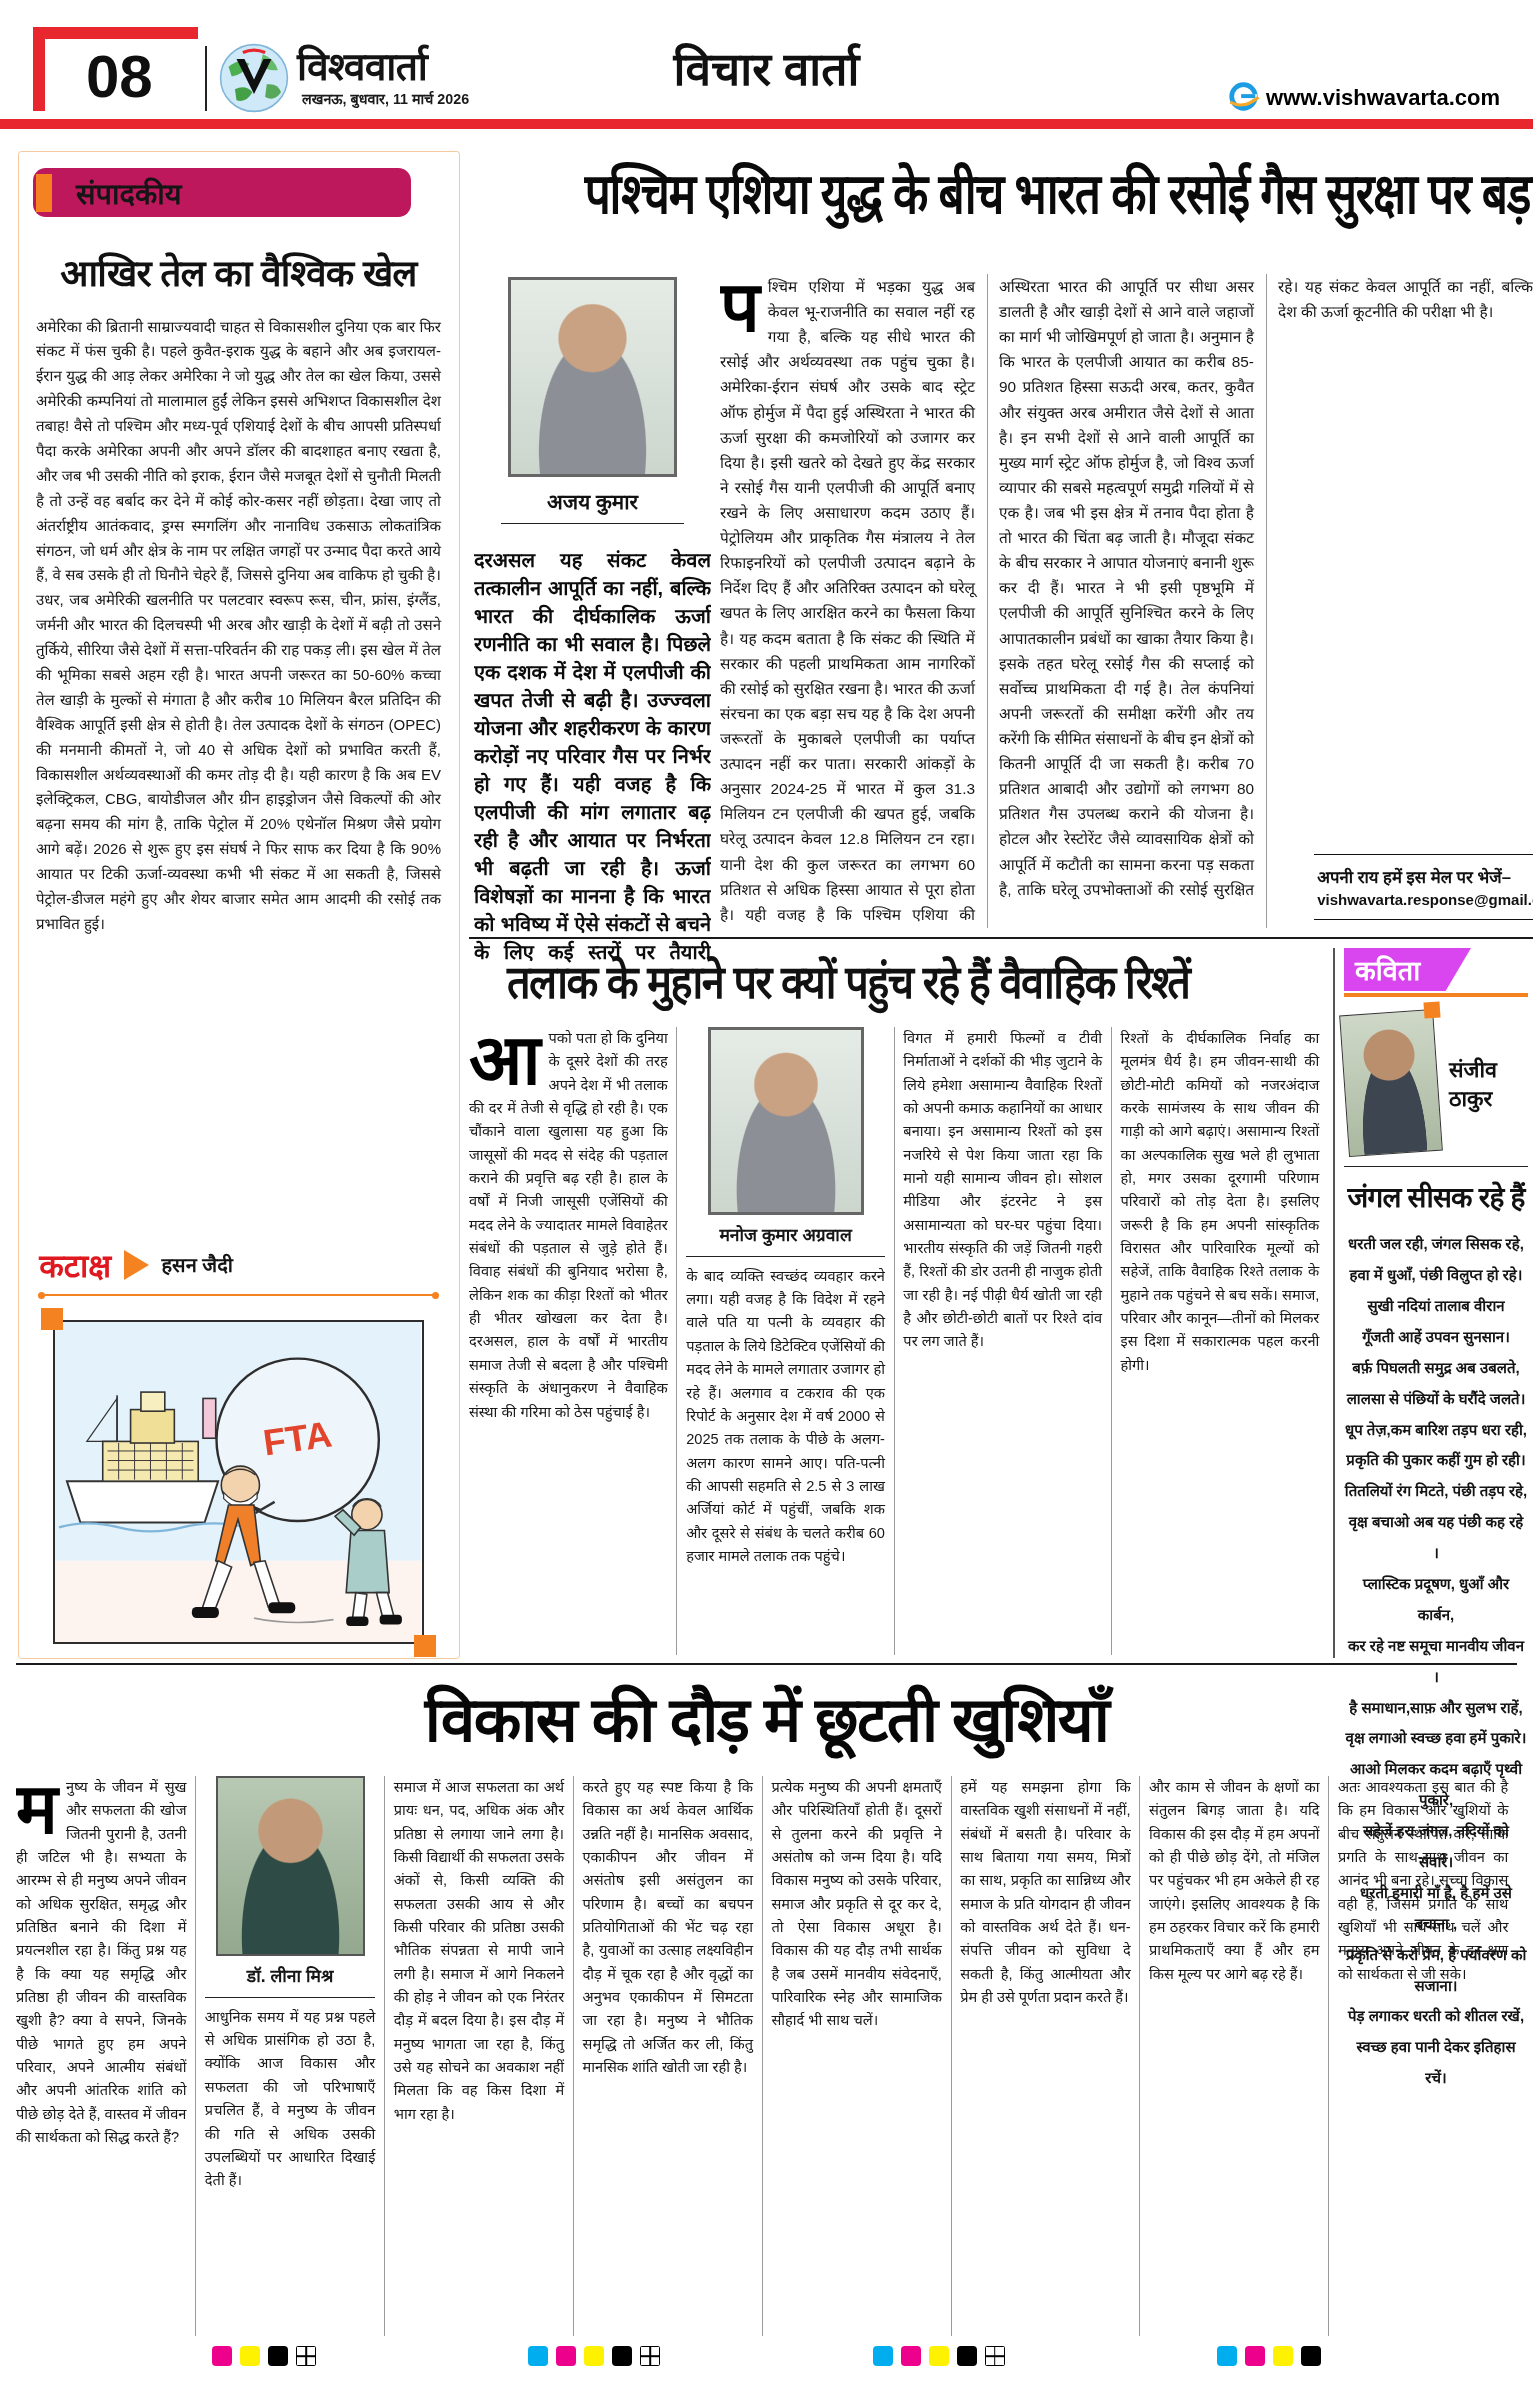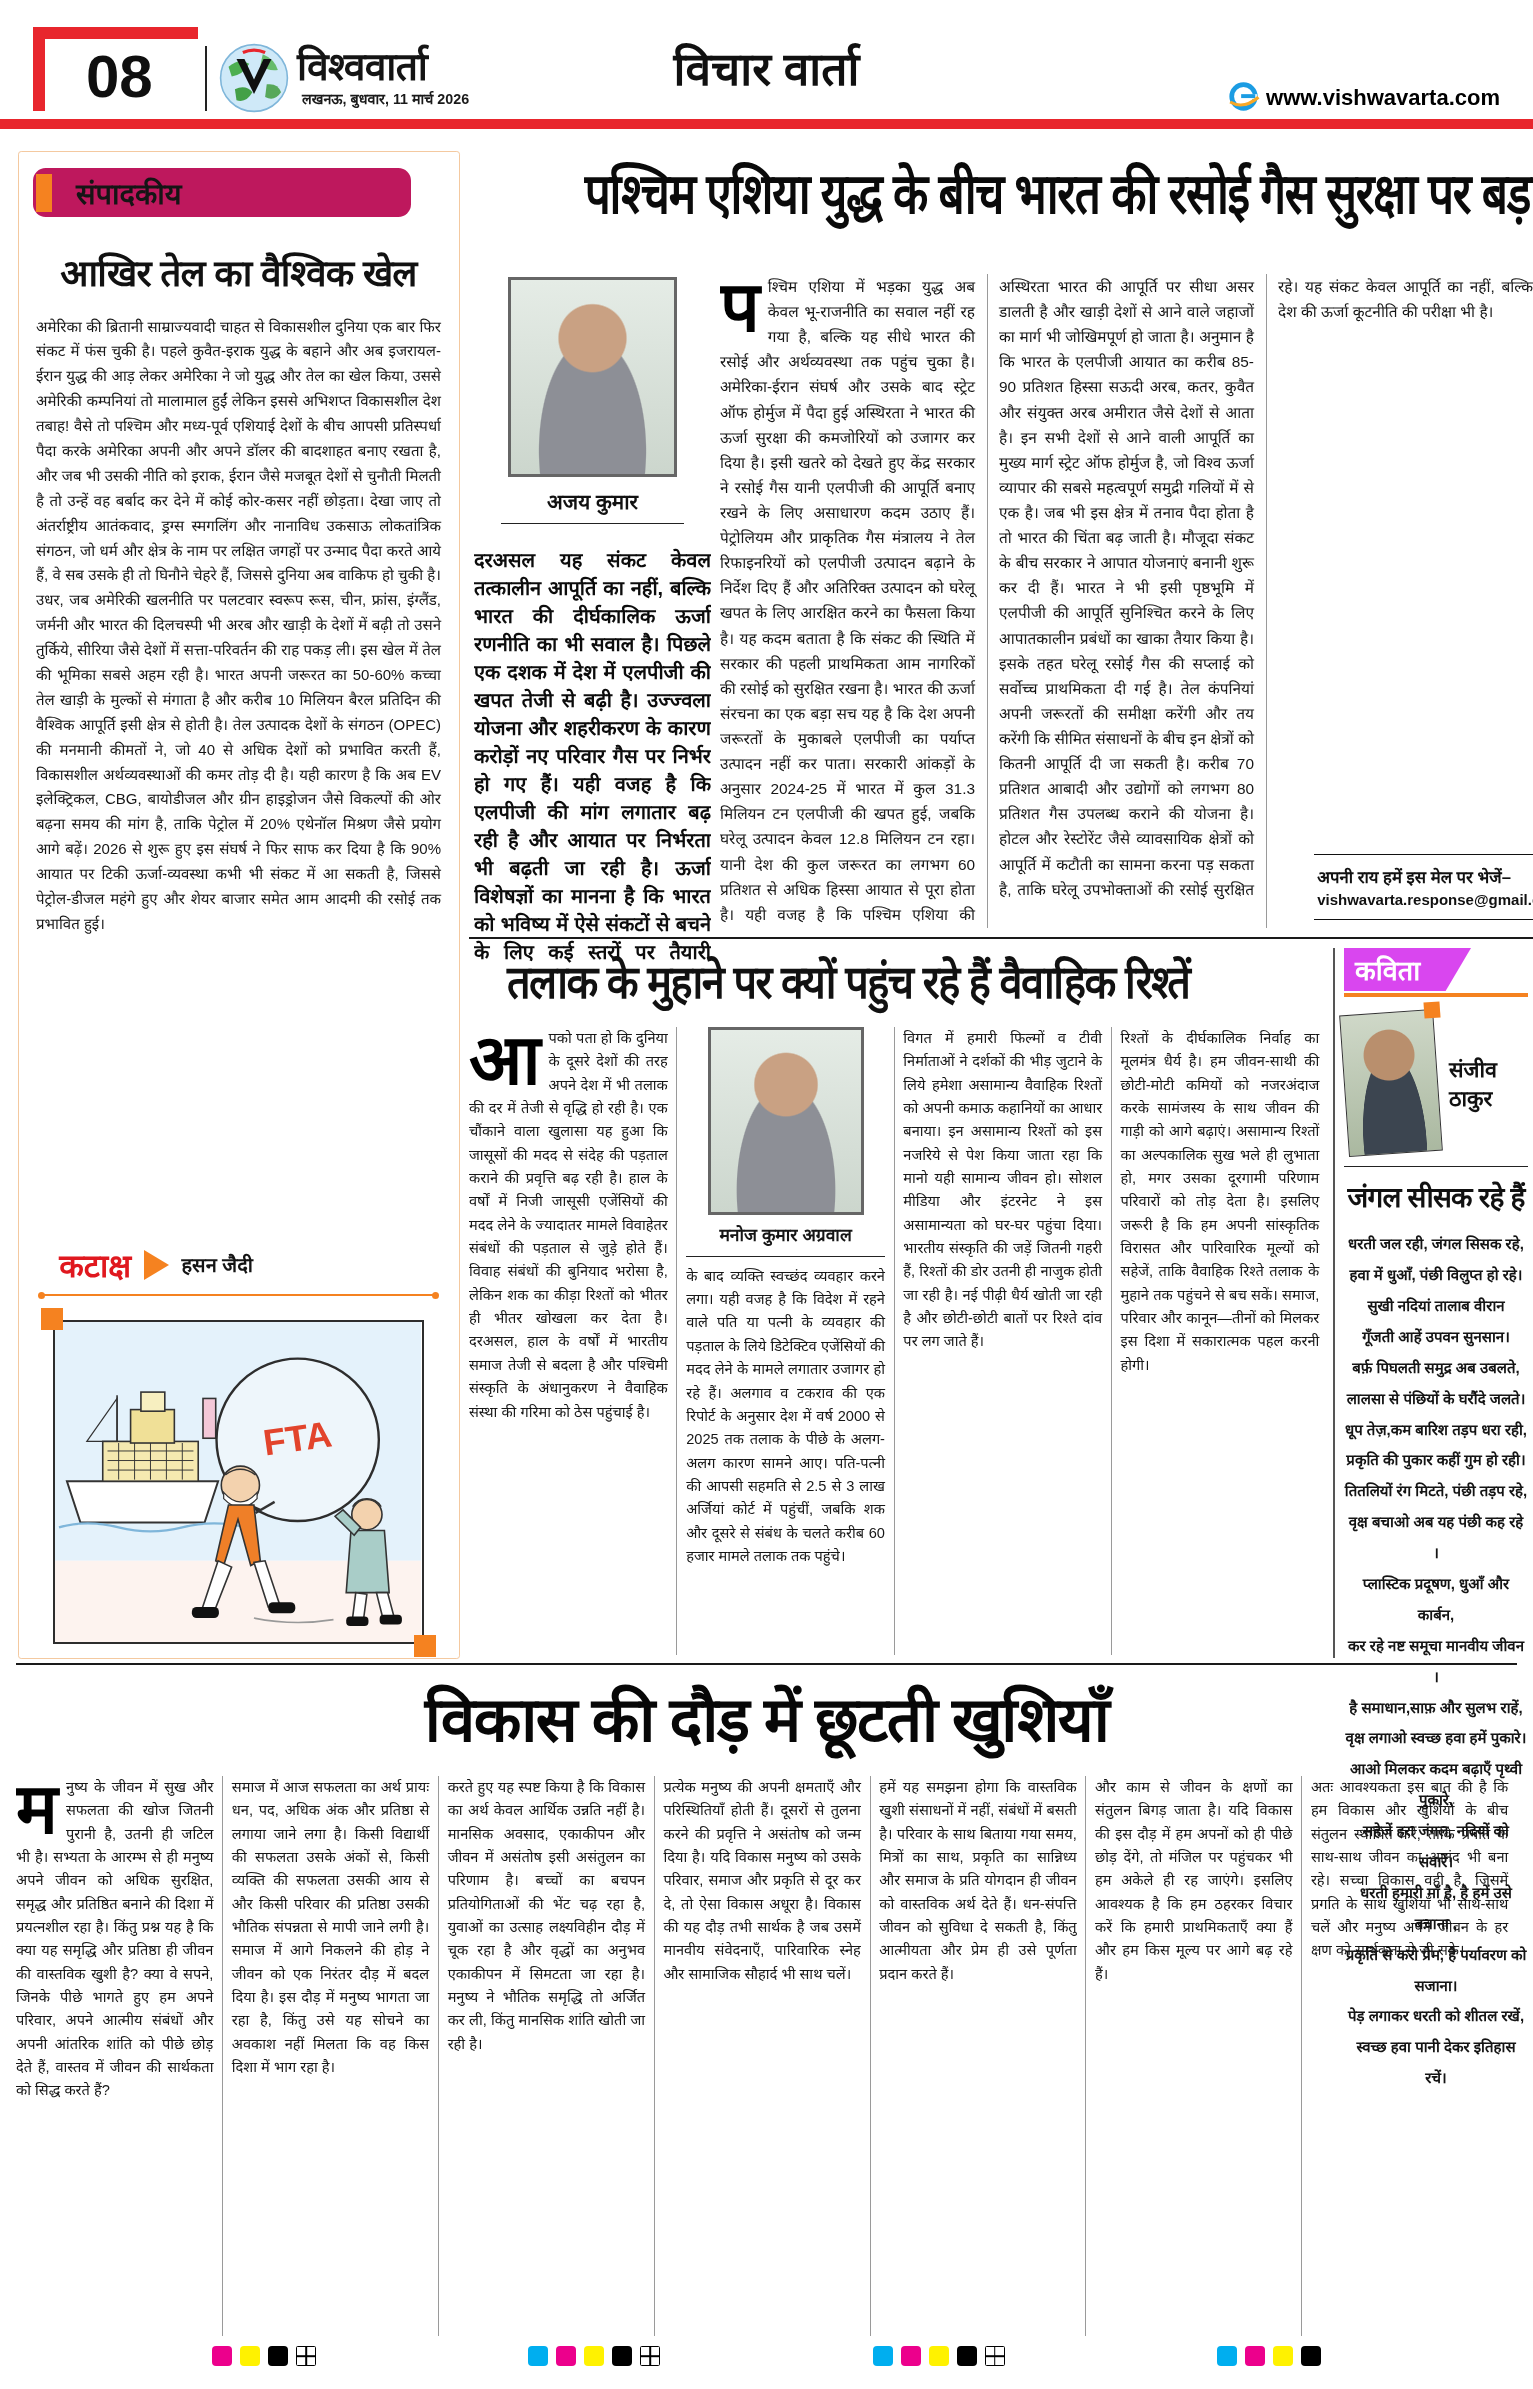--- a/index.html
+++ b/index.html
@@ -22,21 +22,21 @@
   
   .left-rail { left:17.5px; top:151px; width:442px; height:1508px; border:1.6px solid #f4c9a0; border-radius:3.2px; background:#fff; }
   .ed-label { margin:16px 48px 0 14.3px; height:49px; background:#be185d; border-radius:12.7px; display:flex; align-items:center; }
   .ed-label-sq { width:16px; height:38px; background:#f58220; margin-left:3.2px; margin-right:24px; flex:none; }
   .ed-label-text { font-size:29px; font-weight:800; color:#151515; }
   .ed-headline { text-align:center; font-size:37px; font-weight:900; margin:29px 8px 17.5px; letter-spacing:-0.8px; }
   .ed-body { padding:0 17.5px; font-size:15px; line-height:1.66; text-align:justify; font-weight:500; height:922px; overflow:hidden; color:#161616; }
 
   .kt-section { position:absolute; left:0; right:0; top:1091px; }
   .kt-head { display:flex; align-items:center; gap:12.7px; padding:0 20.7px; }
-  .kt-label { font-size:32px; font-weight:900; color:#e0181f;margin-left:20px; }
+  .kt-label { font-size:32px; font-weight:900; color:#e0181f; }
   .kt-arrow { width:0; height:0; border-left:25.4px solid #f58220; border-top:15px solid transparent; border-bottom:15px solid transparent; }
   .kt-artist { font-size:20px; font-weight:800; color:#141414; }
   .kt-rule { margin:8px 20.7px 0; height:2.4px; background:#f58220; position:relative; }
   .kt-rule::before,.kt-rule::after { content:""; position:absolute; top:-2.4px; width:7.2px; height:7.2px; border-radius:50%; background:#f58220; }
   .kt-rule::before { left:-1.6px; } .kt-rule::after { right:-1.6px; }
   .cartoon-frame { margin:24px auto 0; width:371px; height:324px; border:2.4px solid #2d2d2d; position:relative; background:#fff; }
   .cartoon-frame::before { content:""; position:absolute; left:-14.3px; top:-14.3px; width:22px; height:22px; background:#f58220; }
   .cartoon-frame::after { content:""; position:absolute; right:-14.3px; bottom:-14.3px; width:22px; height:22px; background:#f58220; }
 
   
@@ -272,20 +272,25 @@
       <div>स्वच्छ हवा पानी देकर इतिहास रचें।</div>
   </div>
 </div>
 
 <div class="abs divider-bottom"></div>
 <div class="abs a3-headline">विकास की दौड़ में छूटती खुशियाँ</div>
 <div class="abs a3-body">
   <div class="newscol">
     <span class="dropcap">म</span><span>नुष्य के जीवन में सुख और सफलता की खोज जितनी पुरानी है, उतनी ही जटिल भी है। सभ्यता के आरम्भ से ही मनुष्य अपने जीवन को अधिक सुरक्षित, समृद्ध और प्रतिष्ठित बनाने की दिशा में प्रयत्नशील रहा है। किंतु प्रश्न यह है कि क्या यह समृद्धि और प्रतिष्ठा ही जीवन की वास्तविक खुशी है? क्या वे सपने, जिनके पीछे भागते हुए हम अपने परिवार, अपने आत्मीय संबंधों और अपनी आंतरिक शांति को पीछे छोड़ देते हैं, वास्तव में जीवन की सार्थकता को सिद्ध करते हैं?</span>
   </div>
+  <div class="newscol">
+    <div class="a3-photo"></div>
+    <div class="byline-sm">डॉ. लीना मिश्र</div>
+    <span>आधुनिक समय में यह प्रश्न पहले से अधिक प्रासंगिक हो उठा है, क्योंकि आज विकास और सफलता की जो परिभाषाएँ प्रचलित हैं, वे मनुष्य के जीवन की गति से अधिक उसकी उपलब्धियों पर आधारित दिखाई देती हैं।</span>
+  </div>
   <div class="newscol"><span>समाज में आज सफलता का अर्थ प्रायः धन, पद, अधिक अंक और प्रतिष्ठा से लगाया जाने लगा है। किसी विद्यार्थी की सफलता उसके अंकों से, किसी व्यक्ति की सफलता उसकी आय से और किसी परिवार की प्रतिष्ठा उसकी भौतिक संपन्नता से मापी जाने लगी है। समाज में आगे निकलने की होड़ ने जीवन को एक निरंतर दौड़ में बदल दिया है। इस दौड़ में मनुष्य भागता जा रहा है, किंतु उसे यह सोचने का अवकाश नहीं मिलता कि वह किस दिशा में भाग रहा है।</span></div>
   <div class="newscol"><span>करते हुए यह स्पष्ट किया है कि विकास का अर्थ केवल आर्थिक उन्नति नहीं है। मानसिक अवसाद, एकाकीपन और जीवन में असंतोष इसी असंतुलन का परिणाम है। बच्चों का बचपन प्रतियोगिताओं की भेंट चढ़ रहा है, युवाओं का उत्साह लक्ष्यविहीन दौड़ में चूक रहा है और वृद्धों का अनुभव एकाकीपन में सिमटता जा रहा है। मनुष्य ने भौतिक समृद्धि तो अर्जित कर ली, किंतु मानसिक शांति खोती जा रही है।</span></div>
   <div class="newscol"><span>प्रत्येक मनुष्य की अपनी क्षमताएँ और परिस्थितियाँ होती हैं। दूसरों से तुलना करने की प्रवृत्ति ने असंतोष को जन्म दिया है। यदि विकास मनुष्य को उसके परिवार, समाज और प्रकृति से दूर कर दे, तो ऐसा विकास अधूरा है। विकास की यह दौड़ तभी सार्थक है जब उसमें मानवीय संवेदनाएँ, पारिवारिक स्नेह और सामाजिक सौहार्द भी साथ चलें।</span></div>
   <div class="newscol"><span>हमें यह समझना होगा कि वास्तविक खुशी संसाधनों में नहीं, संबंधों में बसती है। परिवार के साथ बिताया गया समय, मित्रों का साथ, प्रकृति का सान्निध्य और समाज के प्रति योगदान ही जीवन को वास्तविक अर्थ देते हैं। धन-संपत्ति जीवन को सुविधा दे सकती है, किंतु आत्मीयता और प्रेम ही उसे पूर्णता प्रदान करते हैं।</span></div>
   <div class="newscol"><span>और काम से जीवन के क्षणों का संतुलन बिगड़ जाता है। यदि विकास की इस दौड़ में हम अपनों को ही पीछे छोड़ देंगे, तो मंजिल पर पहुंचकर भी हम अकेले ही रह जाएंगे। इसलिए आवश्यक है कि हम ठहरकर विचार करें कि हमारी प्राथमिकताएँ क्या हैं और हम किस मूल्य पर आगे बढ़ रहे हैं।</span></div>
   <div class="newscol"><span>अतः आवश्यकता इस बात की है कि हम विकास और खुशियों के बीच संतुलन स्थापित करें, ताकि प्रगति के साथ-साथ जीवन का आनंद भी बना रहे। सच्चा विकास वही है, जिसमें प्रगति के साथ खुशियाँ भी साथ-साथ चलें और मनुष्य अपने जीवन के हर क्षण को सार्थकता से जी सके।</span></div>
 </div>
 
 <div class="abs reg-bar">
   <div class="reg-group">

